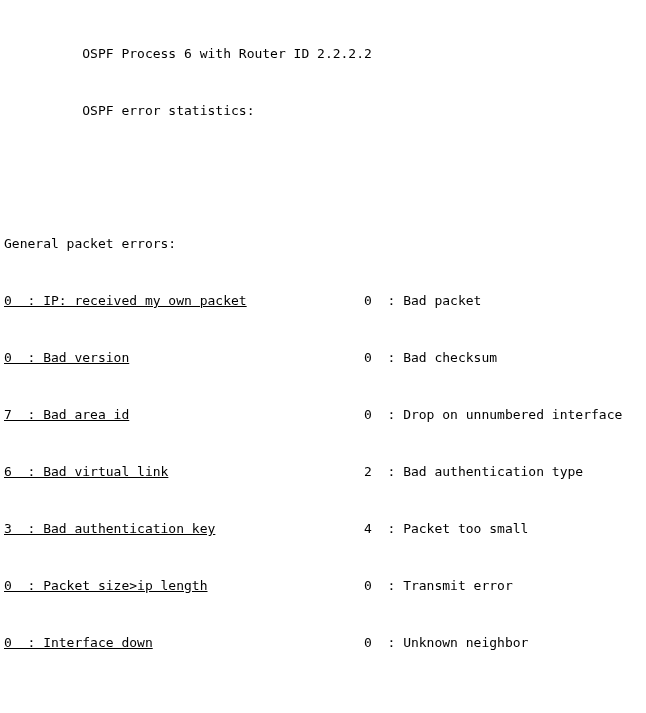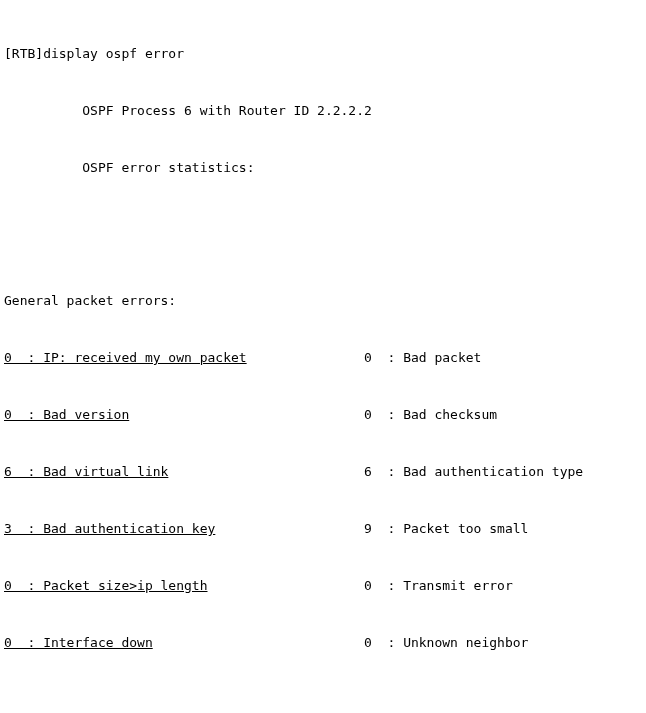--- a/index.html
+++ b/index.html
@@ -40,31 +40,31 @@
     display: inline-block;
     white-space: pre;
     vertical-align: top;
     text-align: right;
   }
 </style>
 </head>
 <body>
 
 <div id="terminal">
-  <div class="line">[RTB]display ospf error</div>
   <div class="line">          OSPF Process 6 with Router ID 2.2.2.2</div>
   <div class="line">          OSPF error statistics:</div>
 
   <div>
     
     <div class="line">General packet errors:</div>
     <div class="row"><span class="col-left">0  : IP: received my own packet</span><span class="col-right">0  : Bad packet</span></div>
     <div class="row"><span class="col-left">0  : Bad version</span><span class="col-right">0  : Bad checksum</span></div>
-    <div class="row"><span class="col-left">6  : Bad virtual link</span><span class="col-right">6  : Bad authentication type</span></div>
-    <div class="row"><span class="col-left">3  : Bad authentication key</span><span class="col-right">9  : Packet too small</span></div>
+    <div class="row"><span class="col-left">7  : Bad area id</span><span class="col-right">0  : Drop on unnumbered interface</span></div>
+    <div class="row"><span class="col-left">6  : Bad virtual link</span><span class="col-right">2  : Bad authentication type</span></div>
+    <div class="row"><span class="col-left">3  : Bad authentication key</span><span class="col-right">4  : Packet too small</span></div>
     <div class="row"><span class="col-left">0  : Packet size&gt;ip length</span><span class="col-right">0  : Transmit error</span></div>
     <div class="row"><span class="col-left">0  : Interface down</span><span class="col-right">0  : Unknown neighbor</span></div>
 
     
     
     
     
     
     
 

